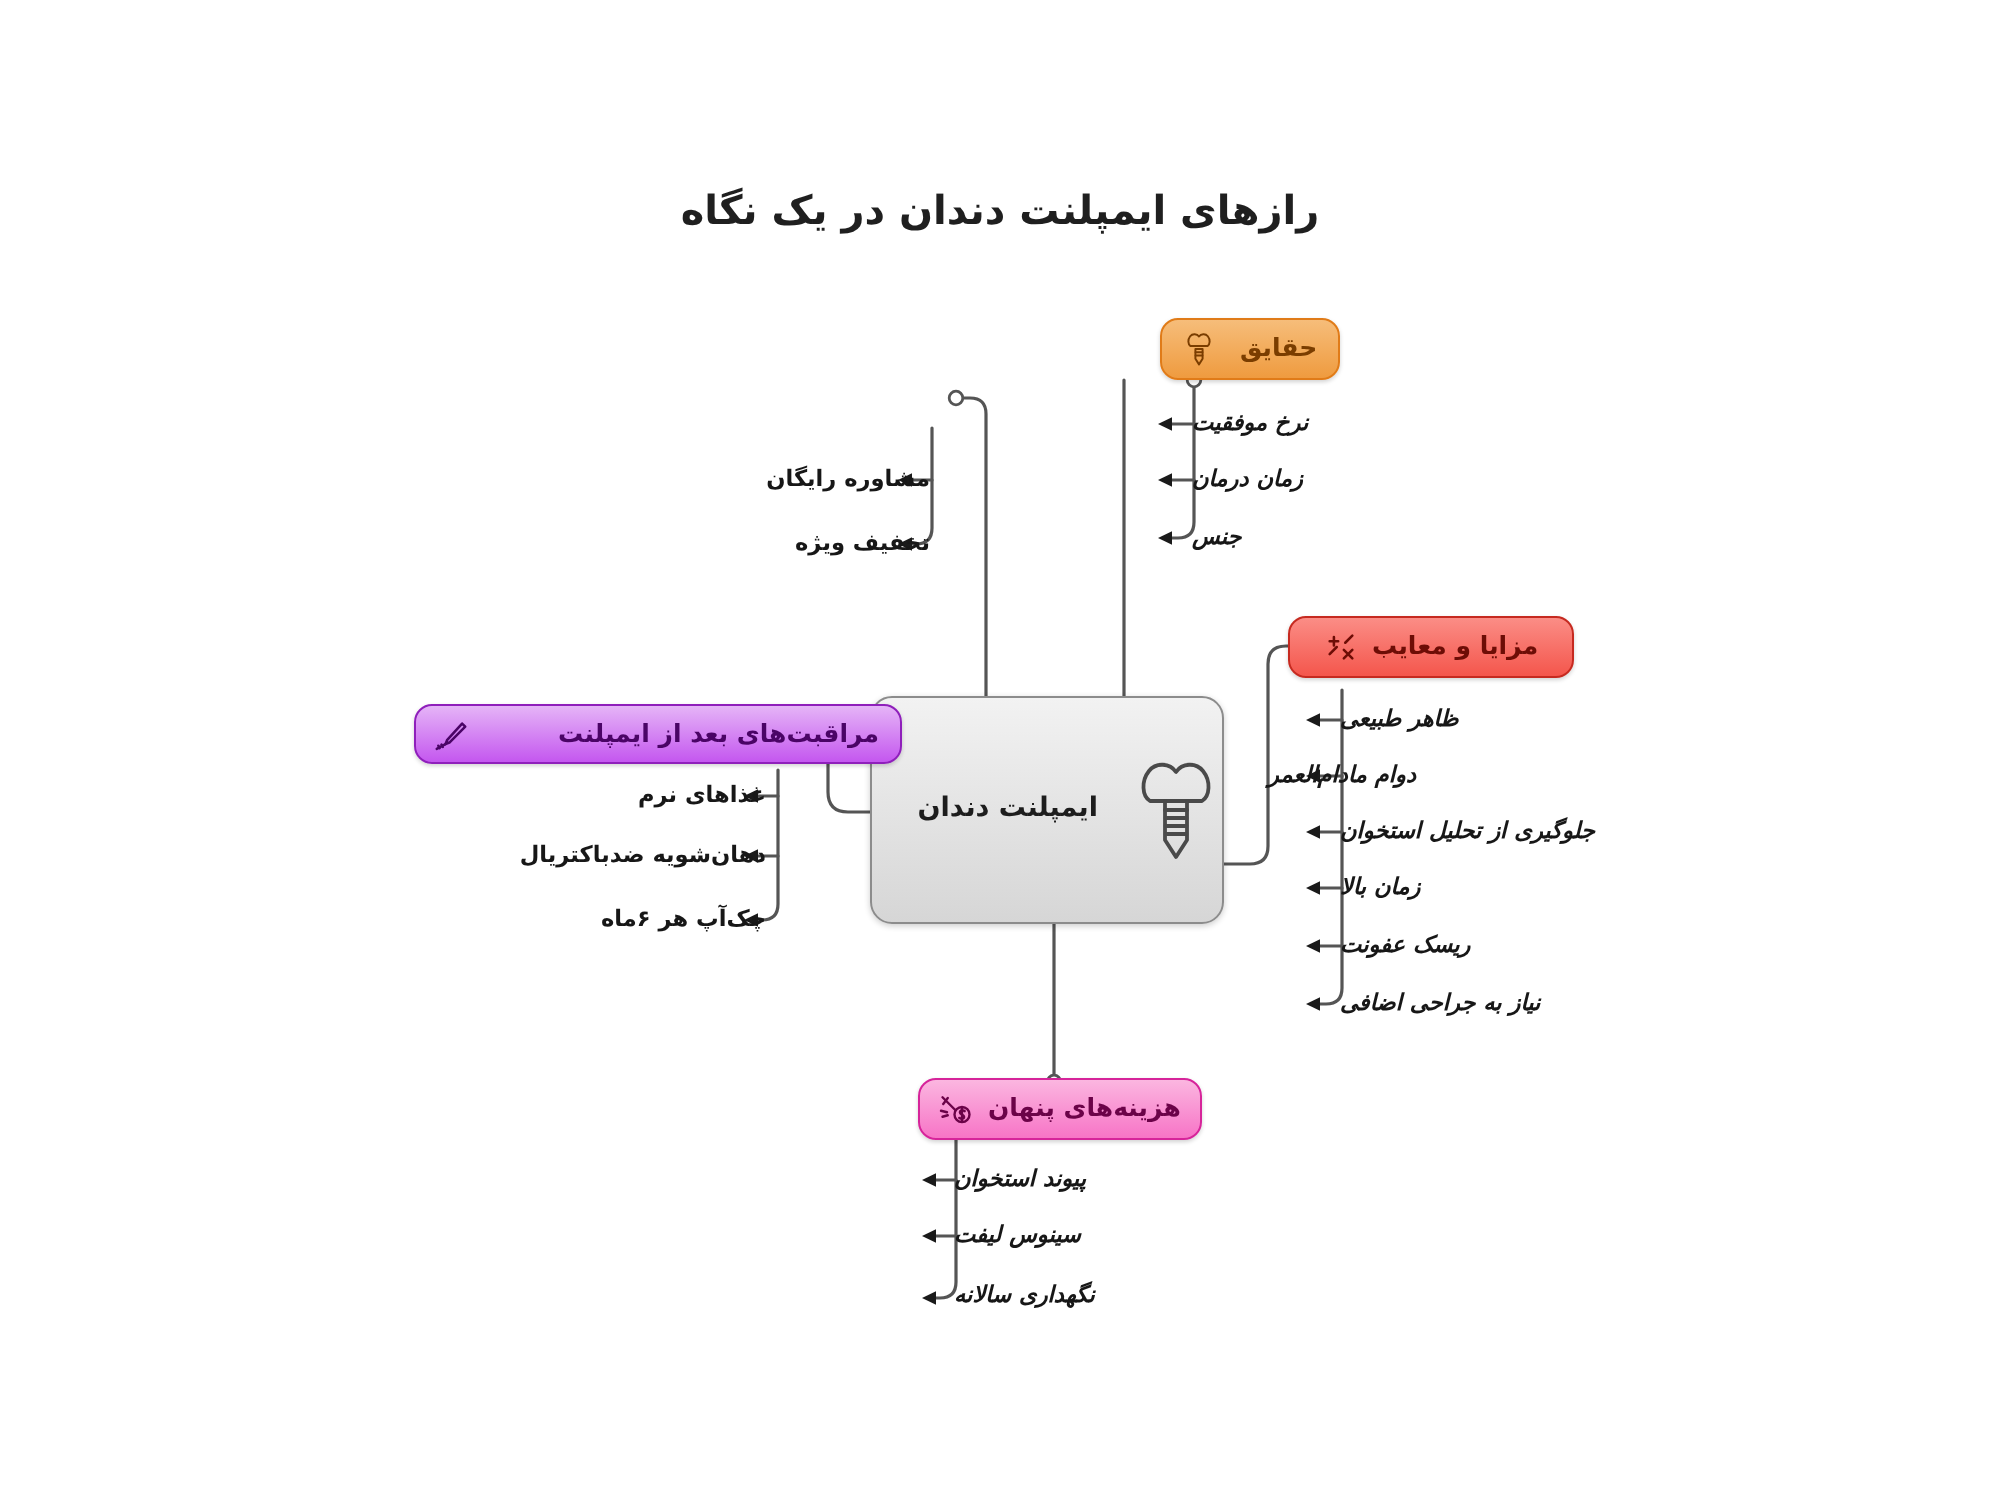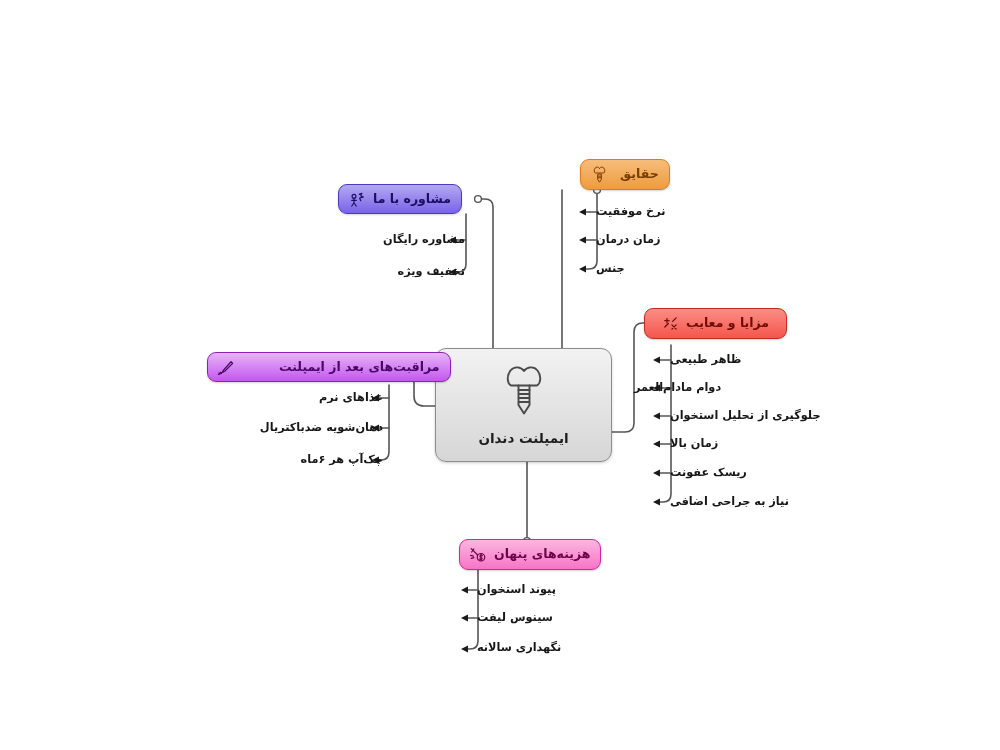--- a/index.html
+++ b/index.html
@@ -68,22 +68,20 @@
 
   
   #central {
     left: 435px;
     top: 348px;
     width: 177px;
     height: 114px;
     border-radius: 11px;
     border: 1.4px solid #8c8c8c;
     background: linear-gradient(180deg, #f2f2f2 0%, #e2e2e2 55%, #d6d6d6 100%);
-    flex-direction: column;
-    justify-content: center;
     gap: 16px;
     box-shadow: 0 1px 3px rgba(0,0,0,0.2);
   }
   #central .ico { width: 46px; height: 52px; }
   #central .lbl { font-size: 13.5px; color: #1d1d1d; }
 
   
   .branch-node {
     padding: 0 11px;
   }
@@ -92,28 +90,29 @@
   .leaf {
     position: absolute;
     font-size: 11.3px;
     font-weight: bold;
     color: #171717;
     direction: rtl;
     unicode-bidi: embed;
     white-space: nowrap;
     line-height: 1;
   }
-  .leaf.r { text-align: left; }
+  .leaf.r { text-align: left; font-style: italic; }
   .leaf.l { text-align: right; }
 </style>
 </head>
 <body>
 
 <div id="canvas" style="background: rgb(255, 255, 255);">
 
+  <div id="title" style="color: rgb(31, 31, 31);">رازهای ایمپلنت دندان در یک نگاه</div>
 
   <svg id="wires" viewBox="0 0 1000 750" xmlns="http://www.w3.org/2000/svg">
     <g fill="none" stroke="#555555" stroke-width="1.6" stroke-linecap="round" stroke-linejoin="round">
 
       <path d="M 562 348 L 562 190"></path>
 
       <path d="M 493 348 L 493 207 Q 493 199 485 199 L 478 199"></path>
 
       <path d="M 612 432 L 625 432 Q 634 432 634 423 L 634 332 Q 634 323 643 323 L 652 323"></path>
 
@@ -204,33 +203,20 @@
           <path d="M 17.8 31 L 28.2 31 M 17.8 36 L 28.2 36"></path>
         </g>
       </svg>
     </span>
   </div>
 
   <div class="leaf r" style="left:596px; top:206px;">نرخ موفقیت</div>
   <div class="leaf r" style="left:596px; top:234px;">زمان درمان</div>
   <div class="leaf r" style="left:596px; top:263px;">جنس</div>
 
-  <div class="node branch-node" id="n-consult" style="left: 338px; top: 184px; height: 30px; padding: 0px 10px; background: linear-gradient(rgb(179, 169, 242) 0%, rgb(122, 99, 232) 100%); border-color: rgb(78, 57, 191); color: rgb(27, 15, 99);">
-    <span class="lbl" style="color: rgb(27, 15, 99);">مشاوره با ما</span>
-    <span class="ico">
-      <svg viewBox="0 0 24 24" xmlns="http://www.w3.org/2000/svg" width="18" height="18">
-        <g fill="none" stroke="currentColor" stroke-width="1.6" stroke-linecap="round" stroke-linejoin="round">
-          <circle cx="8" cy="7" r="2.6"></circle>
-          <path d="M 8 10 L 8 16 M 5 20 L 8 16 L 11 20"></path>
-          <path d="M 5 12.5 L 11 12.5"></path>
-          <path d="M 15 4.5 L 18.5 3 L 17 6.5 L 20.5 8 L 15.5 9.5 L 17 13"></path>
-        </g>
-      </svg>
-    </span>
-  </div>
 
   <div class="leaf l" style="left:370px; top:234px; width:95px;">مشاوره رایگان</div>
   <div class="leaf l" style="left:370px; top:266px; width:95px;">تخفیف ویژه</div>
 
   <div class="node branch-node" id="n-proscons" style="left: 644px; top: 308px; height: 31px; padding: 0px 17px; background: linear-gradient(rgb(251, 141, 134) 0%, rgb(244, 86, 76) 100%); border-color: rgb(198, 42, 32); color: rgb(109, 13, 6);">
     <span class="lbl" style="color: rgb(109, 13, 6);">مزایا و معایب</span>
     <span class="ico">
       <svg viewBox="0 0 24 24" xmlns="http://www.w3.org/2000/svg" width="17" height="17">
         <g fill="none" stroke="currentColor" stroke-width="1.8" stroke-linecap="round" stroke-linejoin="round">
           <path d="M 4 8 L 10 8 M 7 5 L 7 11"></path>

